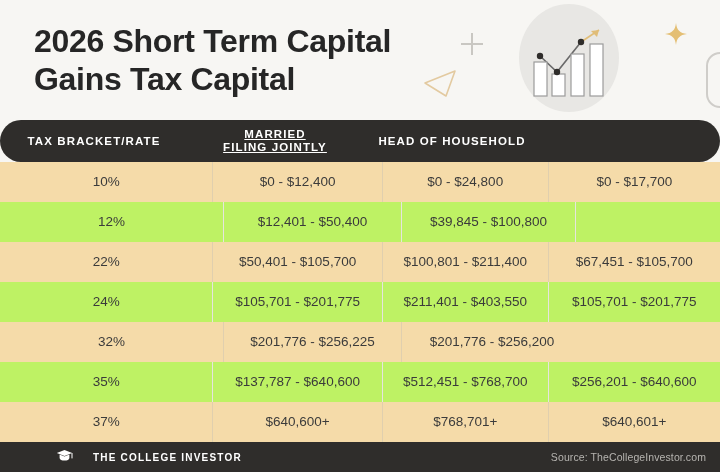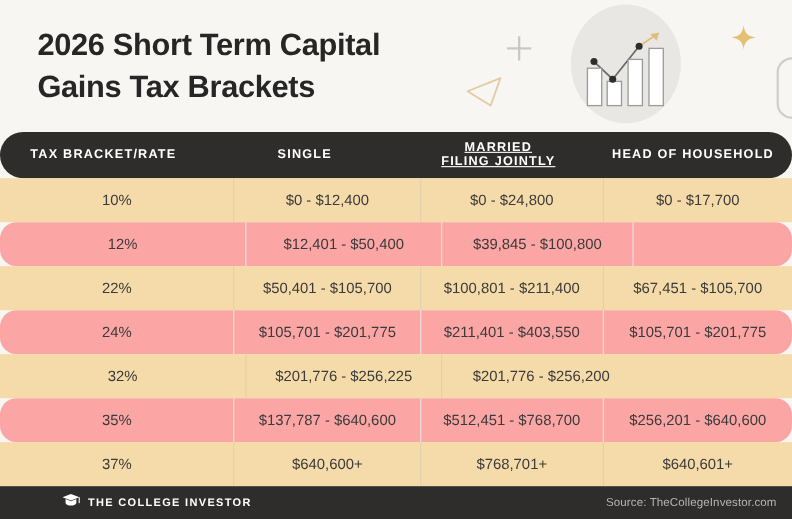--- a/index.html
+++ b/index.html
@@ -34,21 +34,21 @@
   }
 
   .title-block {
     position: absolute;
     left: 34px;
     top: 22px;
     width: 410px;
   }
   .title-line {
     font-family: "Liberation Sans", sans-serif;
-    font-size: 28px;
+    font-size: 32px;
     font-weight: bold;
     color: #262626;
     letter-spacing: -0.3px;
     line-height: 38px;
     white-space: nowrap;
   }
 
   
   .deco-plus-grey {
     position: absolute;
@@ -153,21 +153,21 @@
   .tbl-body { width: 720px; }
 
   .trow {
     display: flex;
     width: 720px;
     height: 40px;
     align-items: center;
     box-sizing: border-box;
   }
   .trow.shade { background: #f5dba9; }
-  .trow.plain { background: #fca5a5; border-radius: 15px; }
+  .trow.plain { background: #bef264; }
 
   .td {
     font-size: 13.5px;
     color: #3b3b3b;
     text-align: center;
     box-sizing: border-box;
     height: 40px;
     line-height: 40px;
     white-space: nowrap;
     overflow: hidden;
@@ -189,21 +189,21 @@
     height: 30px;
     background: #2f2d2b;
     display: flex;
     align-items: center;
   }
   .brand {
     position: absolute;
     left: 56px;
     display: flex;
     align-items: center;
-    gap: 7px;
+    gap: 20px;
     justify-content: center;
   }
   .brand-text {
     color: #ffffff;
     font-size: 10px;
     font-weight: bold;
     letter-spacing: 1.2px;
   }
   .source {
     position: absolute;
@@ -215,21 +215,21 @@
 </style>
 </head>
 <body>
 
 <div id="infographic">
 
   <div class="header-band">
 
     <div class="title-block">
       <div class="title-line">2026 Short Term Capital</div>
-      <div class="title-line">Gains Tax Brackets</div>
+      <div class="title-line">Gains Tax Capital</div>
     </div>
 
     <div class="deco-plus-grey"></div>
 
     <div class="deco-triangle">
       <svg width="38" height="34" viewBox="0 0 38 34">
         <path d="M3 17 L33 5 L24 30 Z" fill="none" stroke="#e3caa0" stroke-width="1.6" stroke-linejoin="round"></path>
       </svg>
     </div>
 
@@ -260,23 +260,20 @@
     </div>
 
     <div class="deco-roundrect"></div>
   </div>
 
   <div class="tbl">
 
     <div class="tbl-head">
       <div class="th c0">
         <span>TAX BRACKET/RATE</span>
-      </div>
-      <div class="th c1">
-        <span>SINGLE</span>
       </div>
       <div class="th c2">
         <span class="th-l2">MARRIED</span>
         <span class="th-l2">FILING JOINTLY</span>
       </div>
       <div class="th c3">
         <span>HEAD OF HOUSEHOLD</span>
       </div>
     </div>
 

